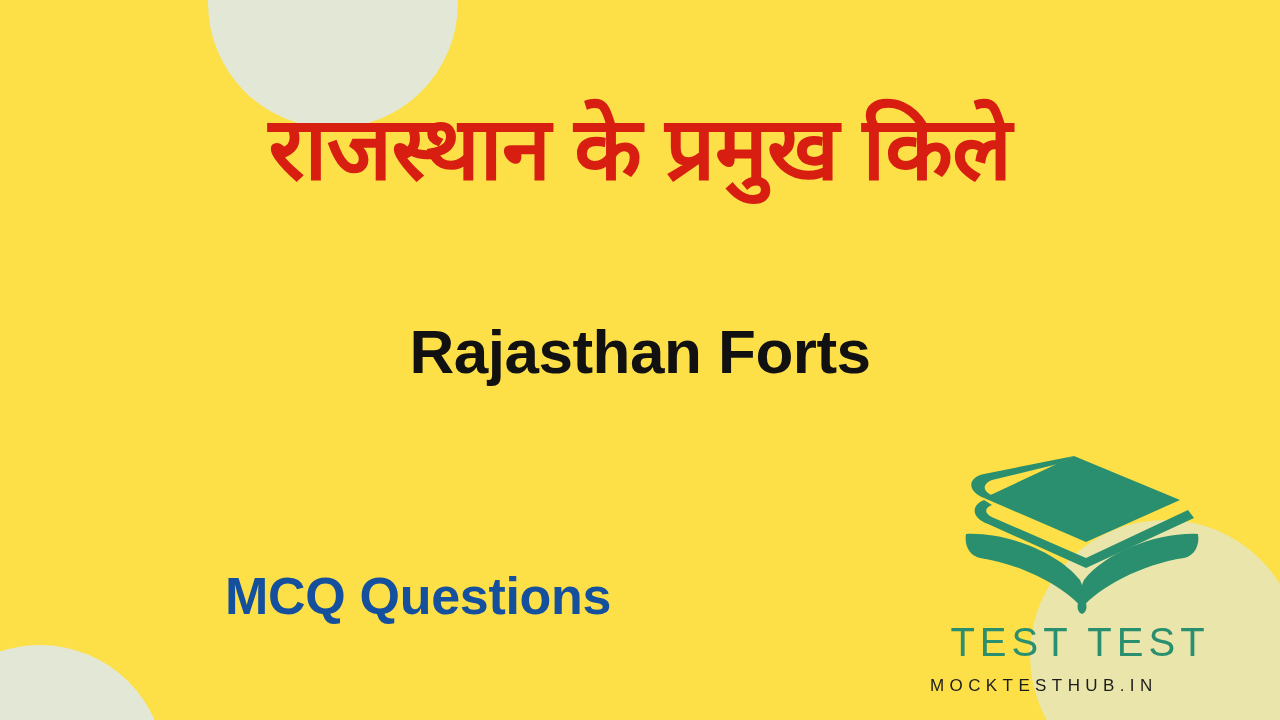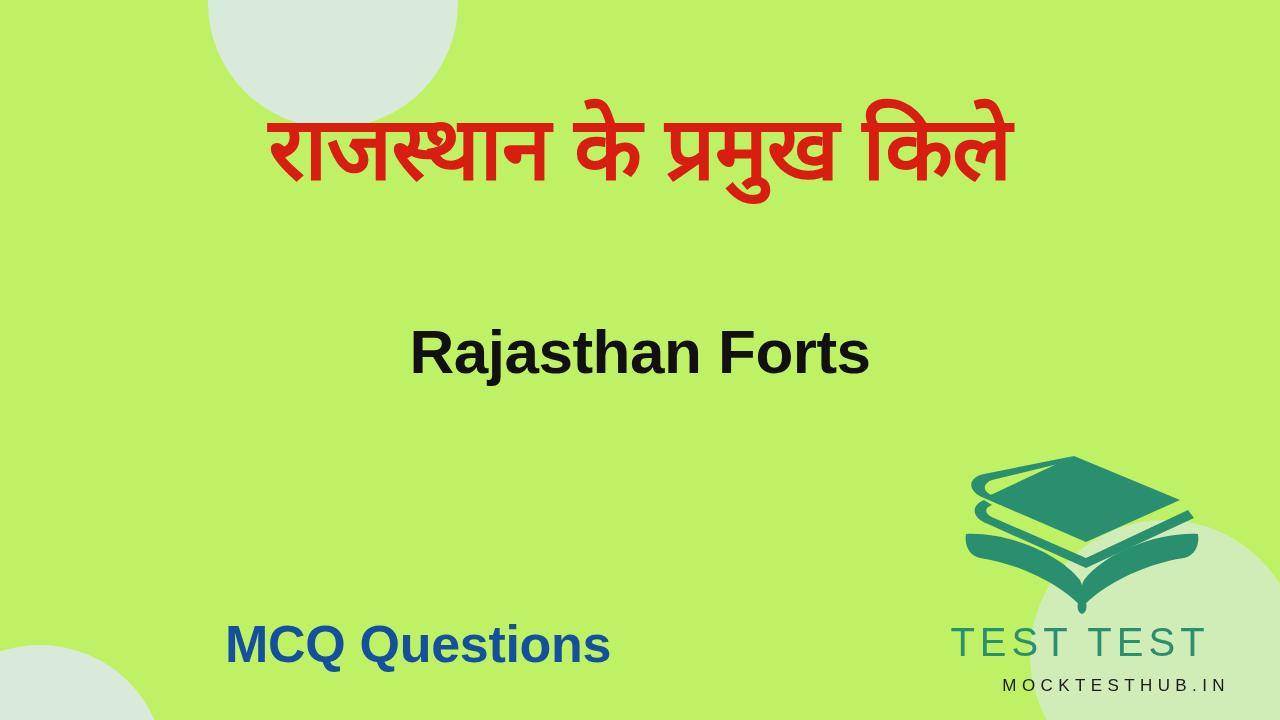--- a/index.html
+++ b/index.html
@@ -10,21 +10,21 @@
     width: 1280px;
     height: 720px;
     overflow: hidden;
     font-family: "Liberation Sans", sans-serif;
   }
 
   #poster {
     position: relative;
     width: 1280px;
     height: 720px;
-    background: #bef264;
+    background: #fde047;
     overflow: hidden;
   }
 
   
   .deco {
     position: absolute;
     border-radius: 50%;
     background: #dde9ee;
     opacity: 0.85;
     pointer-events: none;
@@ -90,21 +90,20 @@
     position: absolute;
     left: 225px;
     top: 568px;
     font-family: "Liberation Sans", sans-serif;
     font-size: 52px;
     font-weight: 700;
     line-height: 1.1;
     color: #14509e;
     letter-spacing: -0.3px;
     white-space: nowrap;
-    margin-top: 48px;
   }
 
   
   .logo-block {
     position: absolute;
     left: 930px;
     top: 448px;
     width: 300px;
     height: 258px;
   }
@@ -131,21 +130,21 @@
     font-weight: 400;
     letter-spacing: 5px;
     color: #2a8f6e;
     white-space: nowrap;
   }
   .logo-domain {
     position: absolute;
     left: 0;
     top: 228px;
     width: 300px;
-    text-align: right;
+    text-align: left;
     font-family: "Liberation Sans", sans-serif;
     font-size: 17px;
     font-weight: 400;
     letter-spacing: 5.4px;
     color: #1c1c1c;
     white-space: nowrap;
   }
 </style>
 </head>
 <body>

